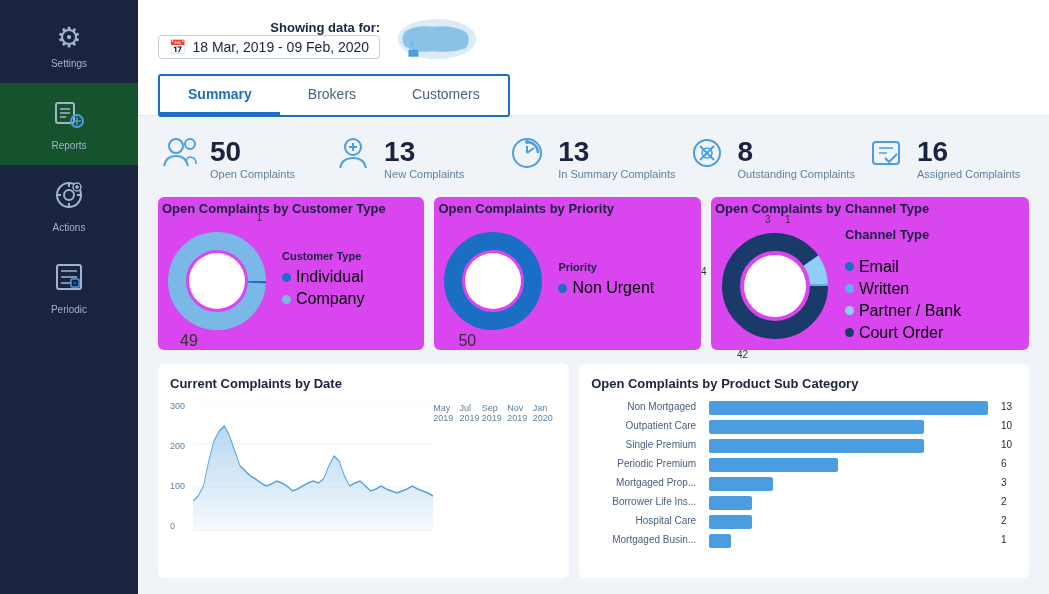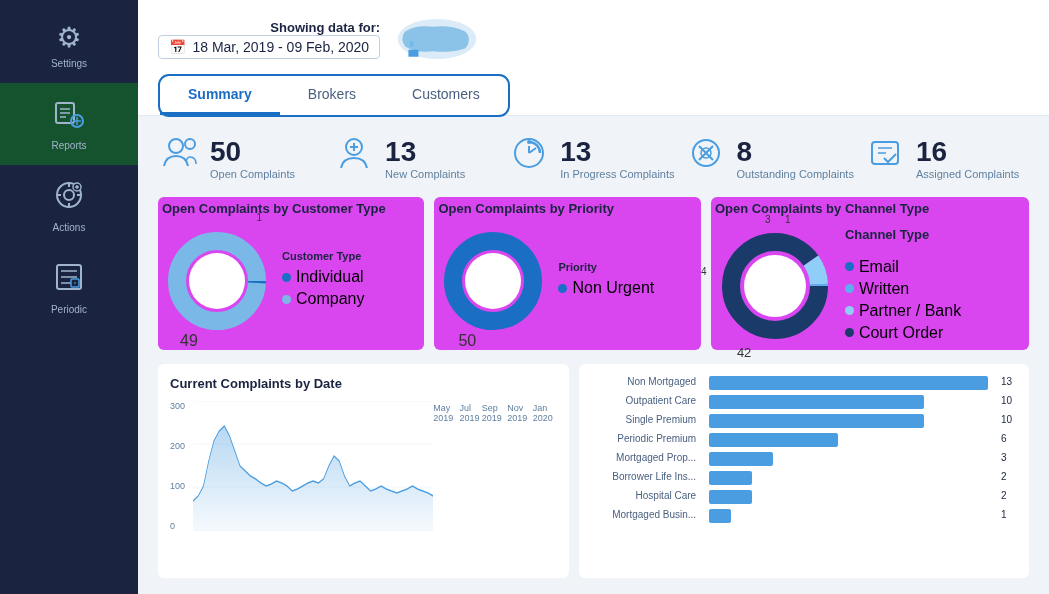--- a/index.html
+++ b/index.html
@@ -98,21 +98,21 @@
       border-bottom: 3px solid transparent;
       font-weight: 500;
     }
     .tab.active {
       color: #1a6ec4;
       border-bottom: 3px solid #1a6ec4;
       font-weight: 600;
     }
     .tabs-wrapper {
       border: 2px solid #1a6ec4;
-      border-radius: 11px;
+      border-radius: 3px;
       display: inline-flex;
       margin-bottom: -2px;
     }
 
     
     .content {
       flex: 1;
       padding: 16px 20px;
       overflow: hidden;
       display: flex;
@@ -398,21 +398,21 @@
           <svg width="42" height="42" viewBox="0 0 42 42" fill="none">
             <circle cx="21" cy="21" r="14" stroke="#4a9de0" stroke-width="2" fill="none"></circle>
             <path d="M21,10 A11,11 0 0,1 32,21" stroke="#4a9de0" stroke-width="2.5" fill="none"></path>
             <circle cx="21" cy="10" r="2" fill="#4a9de0"></circle>
             <line x1="21" y1="21" x2="28" y2="16" stroke="#4a9de0" stroke-width="2"></line>
             <line x1="21" y1="21" x2="21" y2="14" stroke="#4a9de0" stroke-width="2"></line>
           </svg>
         </div>
         <div>
           <div class="stat-number">13</div>
-          <div class="stat-label">In Progress Complaints</div>
+          <div class="stat-label">In Summary Complaints</div>
         </div>
       </div>
 
       <div class="stat-card">
         <div class="stat-icon">
           <svg width="42" height="42" viewBox="0 0 42 42" fill="none">
             <circle cx="21" cy="21" r="13" stroke="#4a9de0" stroke-width="2" fill="none"></circle>
             <path d="M14,14 L28,28 M28,14 L14,28" stroke="#4a9de0" stroke-width="2"></path>
             <circle cx="21" cy="21" r="5" stroke="#4a9de0" stroke-width="1.5" fill="none"></circle>
           </svg>
@@ -498,21 +498,21 @@
 
               <circle cx="60" cy="60" r="44" fill="none" stroke="#1a3a6a" stroke-width="18" stroke-dasharray="249 251" stroke-dashoffset="0"></circle>
 
               <circle cx="60" cy="60" r="44" fill="none" stroke="#90cef8" stroke-width="18" stroke-dasharray="25 475" stroke-dashoffset="-249"></circle>
 
               <circle cx="60" cy="60" r="44" fill="none" stroke="#5ab0f0" stroke-width="18" stroke-dasharray="19 481" stroke-dashoffset="-274"></circle>
 
               <circle cx="60" cy="60" r="44" fill="none" stroke="#1a6ec4" stroke-width="18" stroke-dasharray="6 494" stroke-dashoffset="-293"></circle>
               <circle cx="60" cy="60" r="31" fill="white"></circle>
             </svg>
-            <span style="position:absolute;bottom:-14px;left:22px;font-size:13px;color:#333;margin-top:20px;">42</span>
+            <span style="position:absolute;bottom:-14px;left:22px;font-size:10px;color:#333;margin-top:20px;">42</span>
           </div>
           <div>
             <div class="legend-item" style="font-size:13px;font-weight:700;color:#1a2340;margin-bottom:16px;">Channel Type</div>
             <div class="legend-item">
               <div class="legend-dot dot-email"></div>
               <span>Email</span>
             </div>
             <div class="legend-item">
               <div class="legend-dot dot-written"></div>
               <span>Written</span>
@@ -563,20 +563,21 @@
               <span>Jul 2019</span>
               <span>Sep 2019</span>
               <span>Nov 2019</span>
               <span>Jan 2020</span>
             </div>
           </div>
         </div>
       </div>
 
       <div class="bar-chart-panel">
+        <div class="chart-title">Open Complaints by Product Sub Category</div>
         <div id="bar-chart-container">
             <div class="bar-row">
               <div class="bar-label">Non Mortgaged</div>
               <div class="bar-track">
                 <div class="bar-fill" style="width: 100%;"></div>
               </div>
               <div class="bar-value">13</div>
             </div>
             <div class="bar-row">
               <div class="bar-label">Outpatient Care</div>

